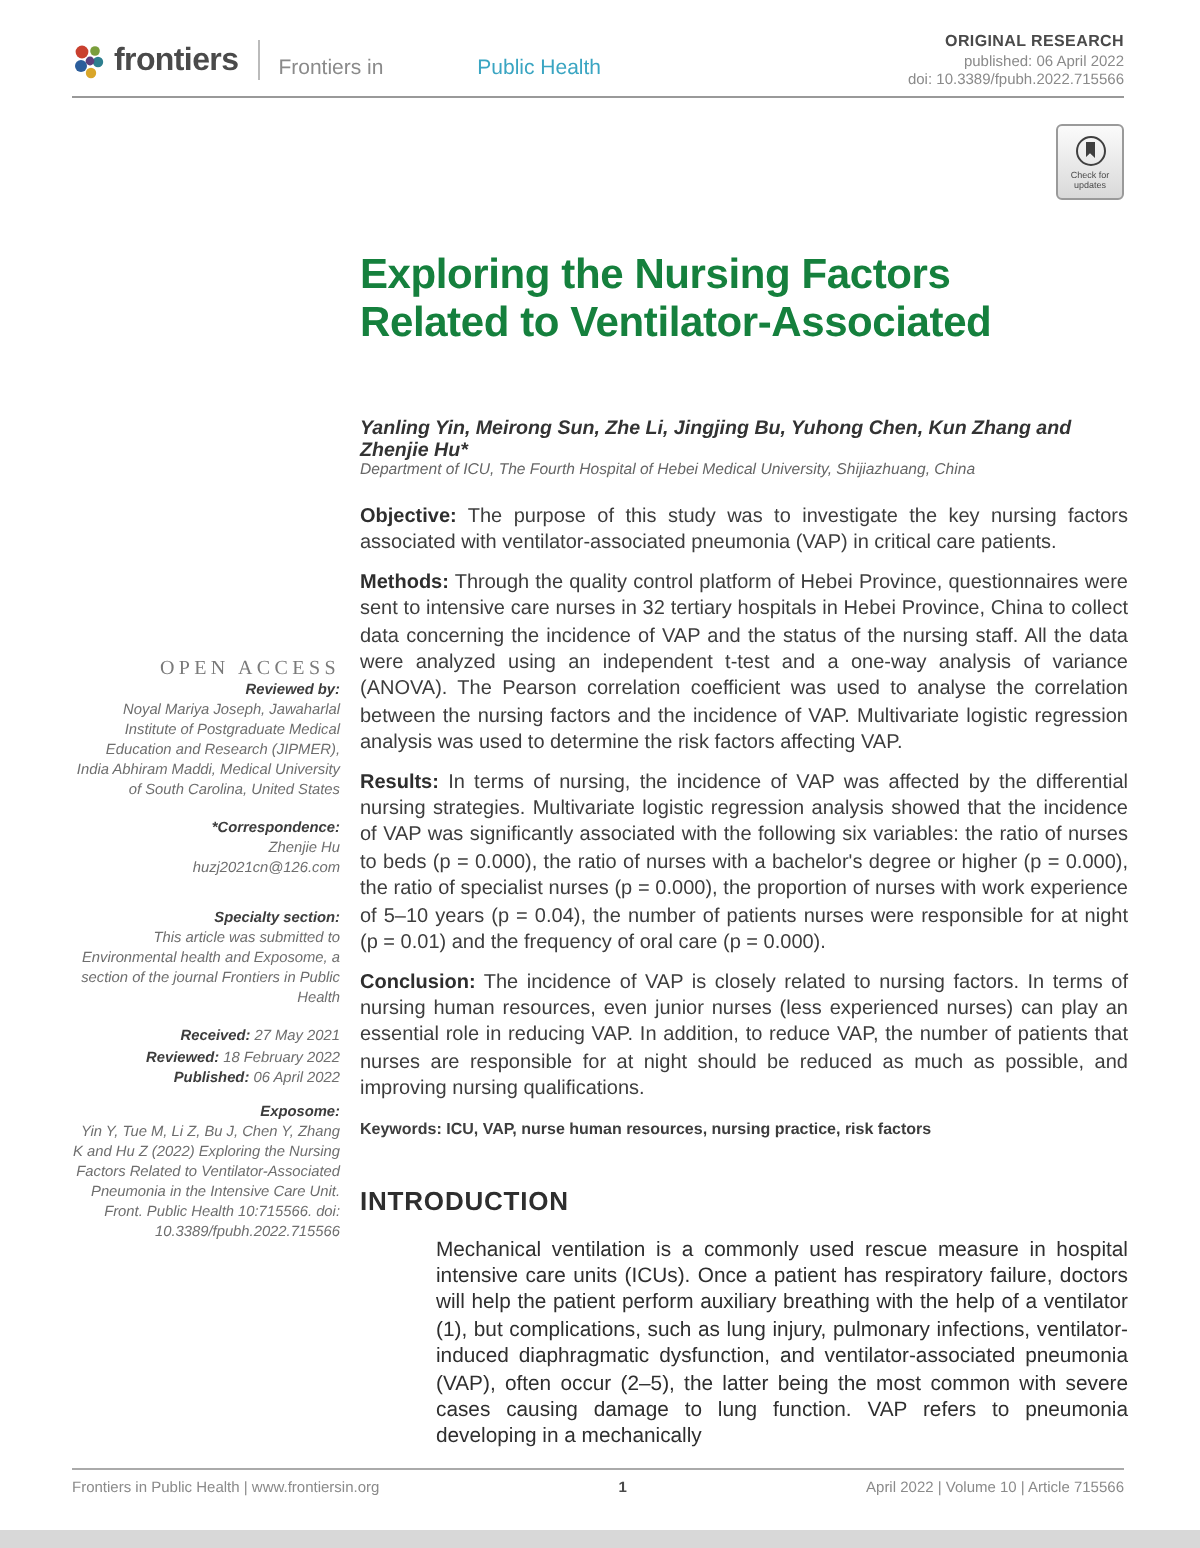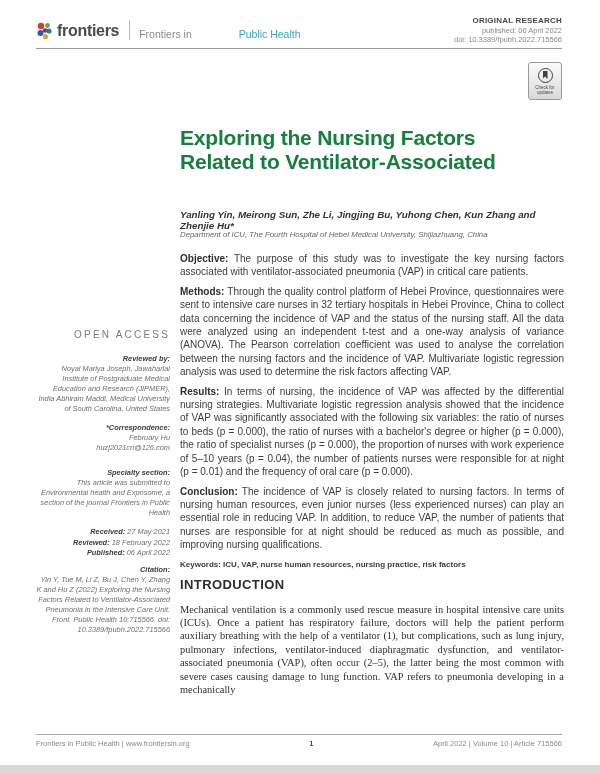--- a/index.html
+++ b/index.html
@@ -121,50 +121,50 @@
     text-align: justify;
     color: #3d3d3d;
     margin-bottom: 6px;
   }
   .abs-label { font-weight: bold; color: #2e2e2e; }
   .keywords {
     font-size: 8px;
     font-weight: bold;
     color: #3d3d3d;
     margin-top: 8px;
-    margin-bottom: 8px;
+    margin-bottom: 24px;
   }
   .section-heading {
     font-size: 13px;
     font-weight: bold;
     color: #2e2e2e;
     letter-spacing: 0.4px;
     margin-bottom: 11px;
   }
   .body-para {
-    font-family: Liberation Serif, serif;
+    font-family: Liberation Sans, sans-serif;
     font-size: 10.4px;
     line-height: 13.4px;
     text-align: justify;
     color: #2f2f2f;
+    margin-left: 38px;
   }
 
   
   .sidebar {
     position: absolute;
     top: 329px; left: 36px; width: 134px;
     text-align: right;
     color: #6e6e6e;
   }
   .open-access {
     font-size: 10px;
     color: #7a7a7a;
     letter-spacing: 2.2px;
-    font-family: Liberation Sans, sans-serif;
-    margin-bottom: 14px;
+    font-family: Liberation Serif, serif;
   }
   .side-block { margin-bottom: 9px; font-size: 7.4px; font-style: italic; line-height: 10px; }
   .side-label { font-weight: bold; color: #3c3c3c; display: block; }
   .side-label-inline { font-weight: bold; color: #3c3c3c; }
   .side-text { color: #6e6e6e; }
   .side-date-line { font-size: 7.4px; font-style: italic; line-height: 10.5px; }
   .side-email { color: #6e6e6e; text-decoration: none; }
   .gap-sm { height: 6px; }
 
   
@@ -243,39 +243,39 @@
     <div class="open-access">OPEN ACCESS</div>
 
 
     <div class="side-block">
       <span class="side-label">Reviewed by:</span>
       <span class="side-text">Noyal Mariya Joseph, Jawaharlal Institute of Postgraduate Medical Education and Research (JIPMER), India Abhiram Maddi, Medical University of South Carolina, United States</span>
     </div>
 
     <div class="side-block">
       <span class="side-label">*Correspondence:</span>
-      <span class="side-text">February Hu</span><br>
+      <span class="side-text">Zhenjie Hu</span><br>
       <a href="#" class="side-email">huzj2021cn@126.com</a>
     </div>
 
     <div class="gap-sm"></div>
 
     <div class="side-block">
       <span class="side-label">Specialty section:</span>
       <span class="side-text">This article was submitted to Environmental health and Exposome, a section of the journal Frontiers in Public Health</span>
     </div>
 
     <div class="side-date-line"><span class="side-label-inline">Received:</span><span> 27 May 2021</span></div>
     <div class="side-date-line"><span class="side-label-inline">Reviewed:</span><span> 18 February 2022</span></div>
     <div class="side-date-line"><span class="side-label-inline">Published:</span><span> 06 April 2022</span></div>
 
     <div class="gap-sm"></div>
 
     <div class="side-block">
-      <span class="side-label">Citation:</span>
+      <span class="side-label">Exposome:</span>
       <span class="side-text">Yin Y, Tue M, Li Z, Bu J, Chen Y, Zhang K and Hu Z (2022) Exploring the Nursing Factors Related to Ventilator-Associated Pneumonia in the Intensive Care Unit. Front. Public Health 10:715566. doi: 10.3389/fpubh.2022.715566</span>
     </div>
   </div>
 
   <div class="footer-rule"></div>
   <div class="footer-row">
     <span>Frontiers in Public Health | www.frontiersin.org</span>
     <span class="footer-page">1</span>
     <span>April 2022 | Volume 10 | Article 715566</span>
   </div>

